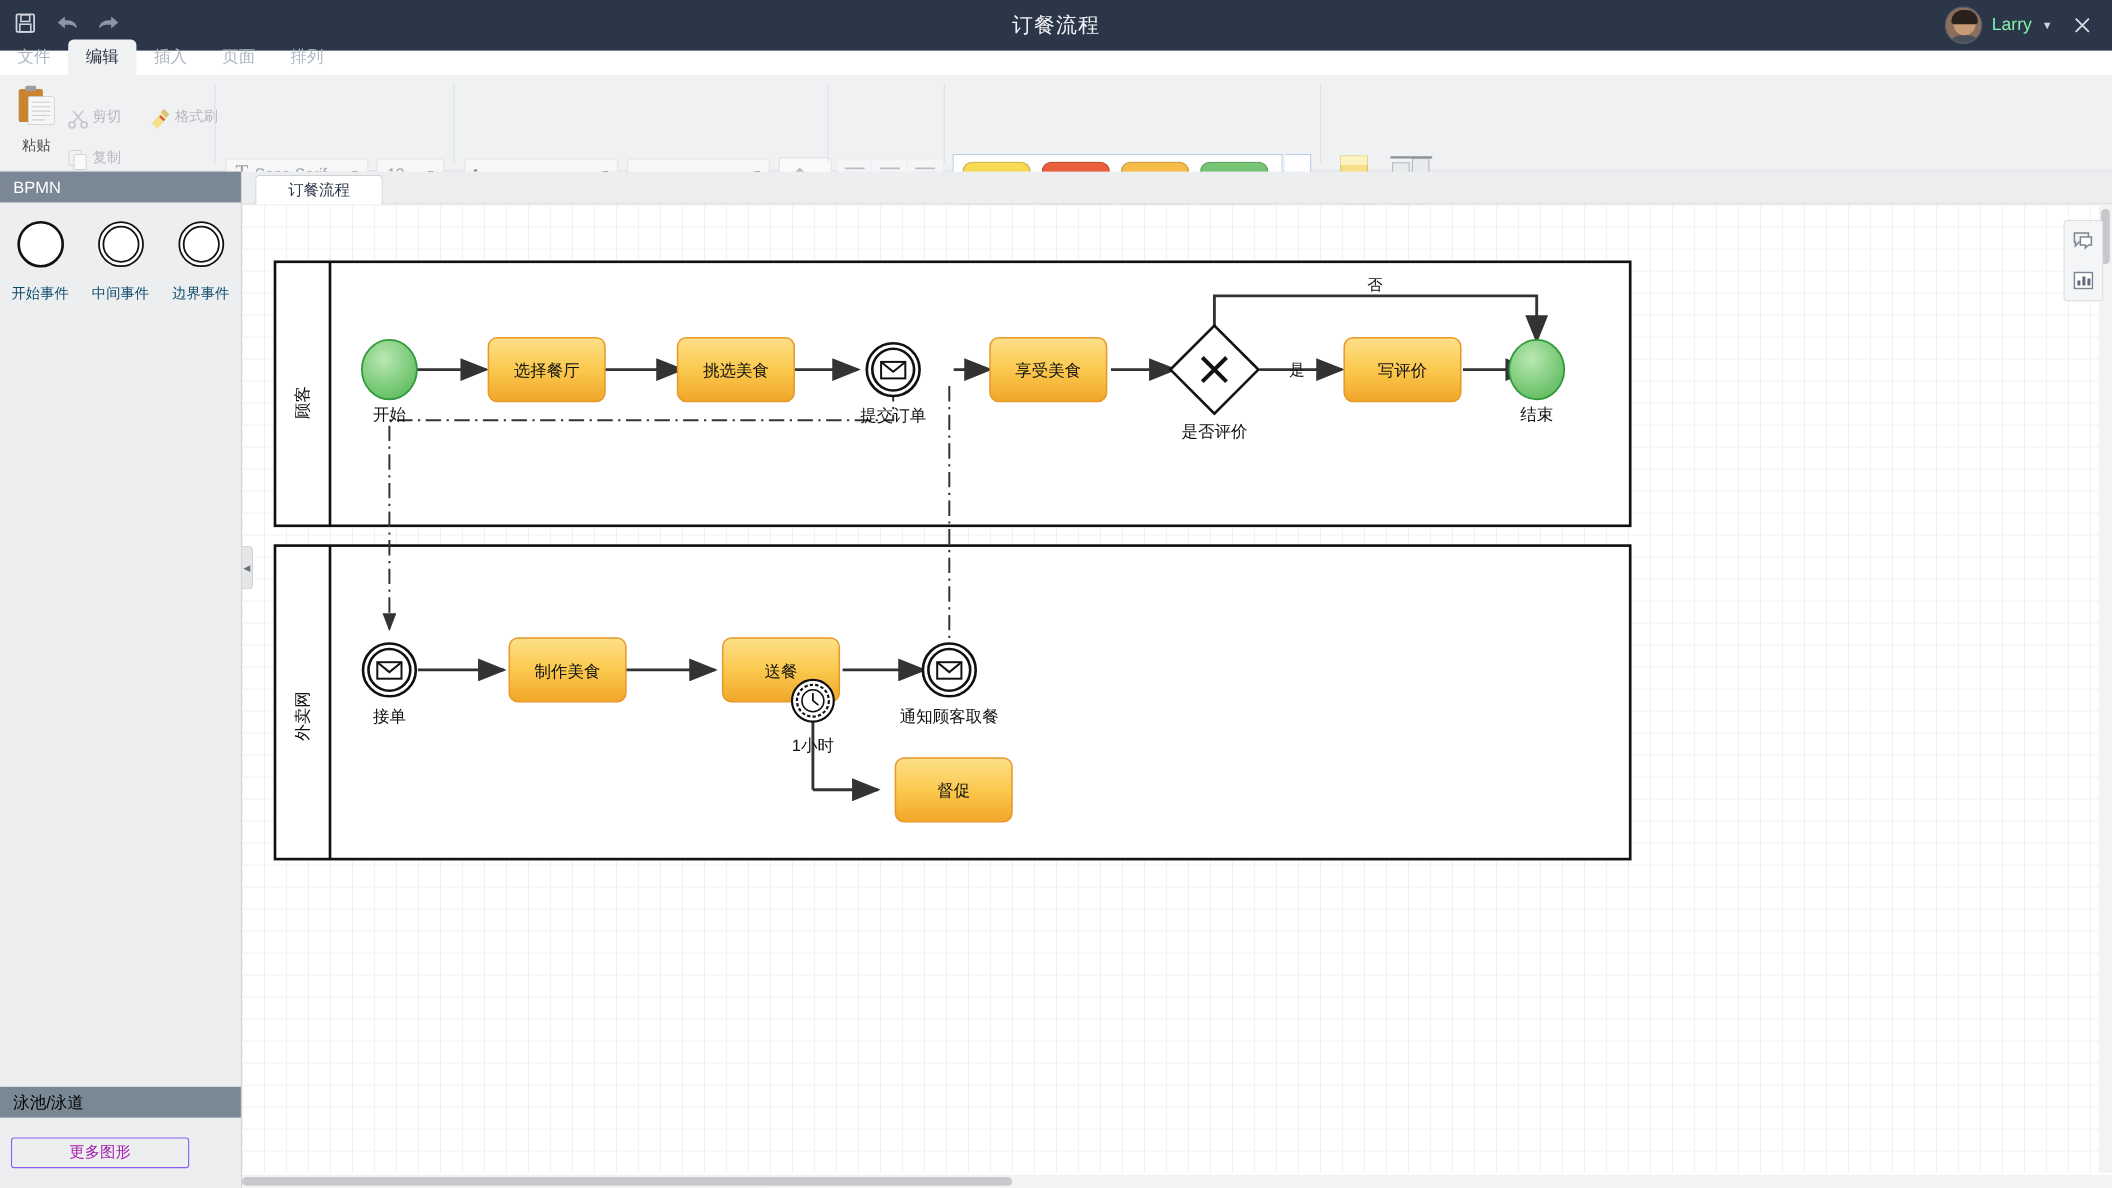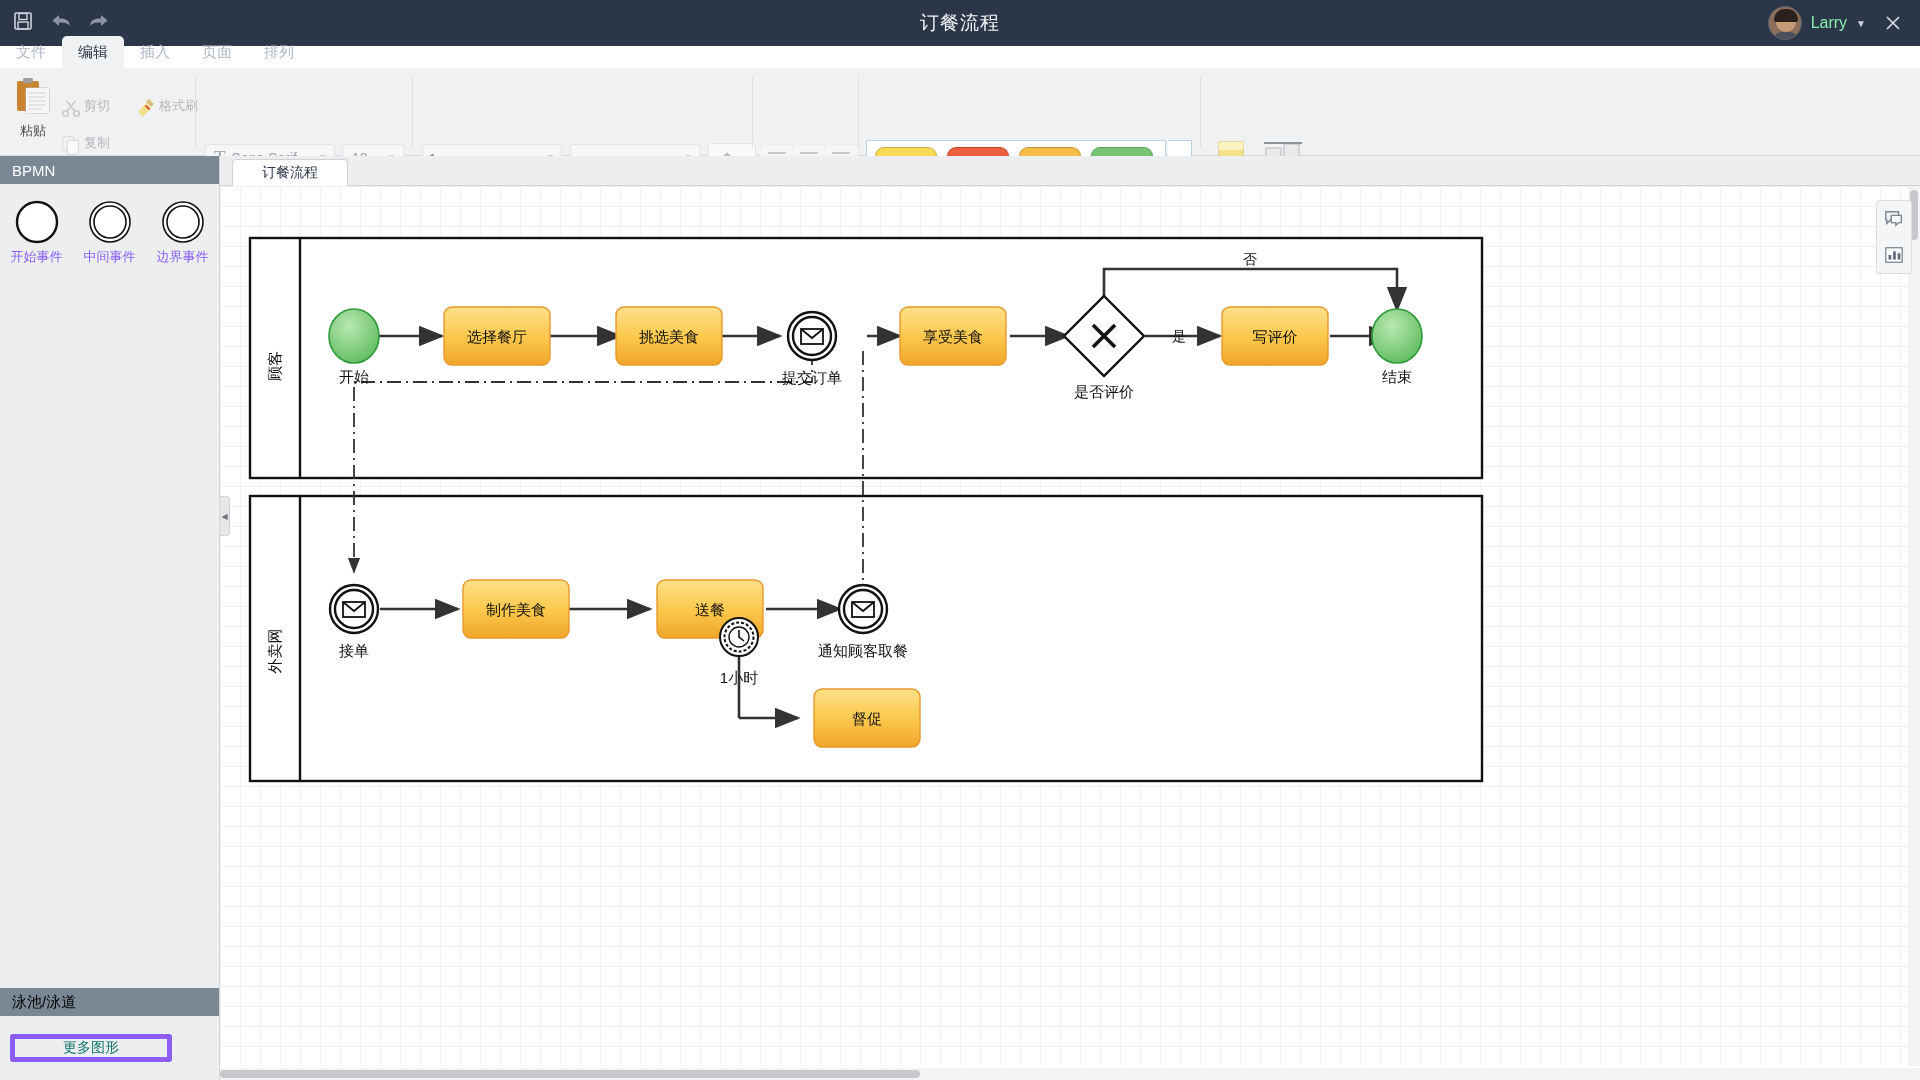--- a/index.html
+++ b/index.html
@@ -82,25 +82,25 @@
 
   
   .sidebar { position:absolute; left:0; top:156px; width:220px; height:924px;
     background:#eceeef; border-right:1px solid #d3d5d8; }
   .sb-header { height:28px; background:#7a8795; color:#fff; display:flex; align-items:center;
     padding-left:12px; font-size:15px; }
   .sb-grid { padding:14px 0 0 0; }
   .sb-row { display:flex; }
   .sb-cell { width:73px; text-align:center; cursor:pointer; }
   .sb-cell .shp { height:48px; display:flex; align-items:center; justify-content:center; }
-  .sb-cell .nm { font-size:13px; color:#8b5cf6; margin-top:2px; }
+  .sb-cell .nm { font-size:13px; color:#0c4a6e; margin-top:12px; }
   .sb-bottom { position:absolute; left:0; bottom:64px; width:219px; height:28px;
     background:#7a8795; color:#000000; display:flex; align-items:center; padding-left:12px; font-size:15px; }
   .sb-more { position:absolute; left:10px; bottom:18px; width:162px; height:28px;
-    background:#eceeef; border:5px solid #8b5cf6; border-radius:3px; font-size:14px; color:#0f766e;
+    background:#eceeef; border:1px solid #8b5cf6; border-radius:3px; font-size:14px; color:#a21caf;
     display:flex; align-items:center; justify-content:center; cursor:pointer; }
 
   
   .tabstrip { position:absolute; left:220px; top:156px; width:1700px; height:30px;
     background:#eceeef; border-bottom:1px solid #cfd2d6; }
   .tab { position:absolute; left:12px; top:3px; height:27px; min-width:116px; background:#fff;
     border:1px solid #cfd2d6; border-bottom:none; border-radius:4px 4px 0 0;
     display:flex; align-items:center; justify-content:center; font-size:14px; color:#2b3648;
     padding:0 16px; cursor:pointer; }
 

